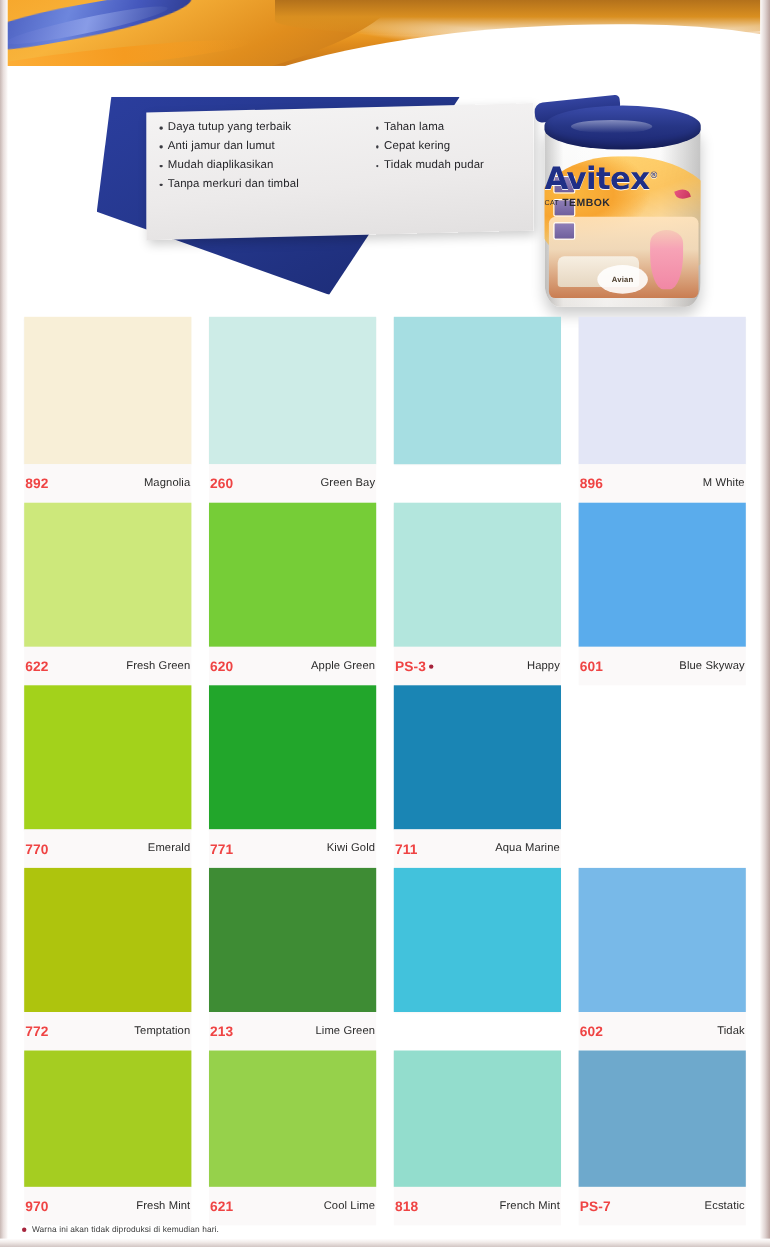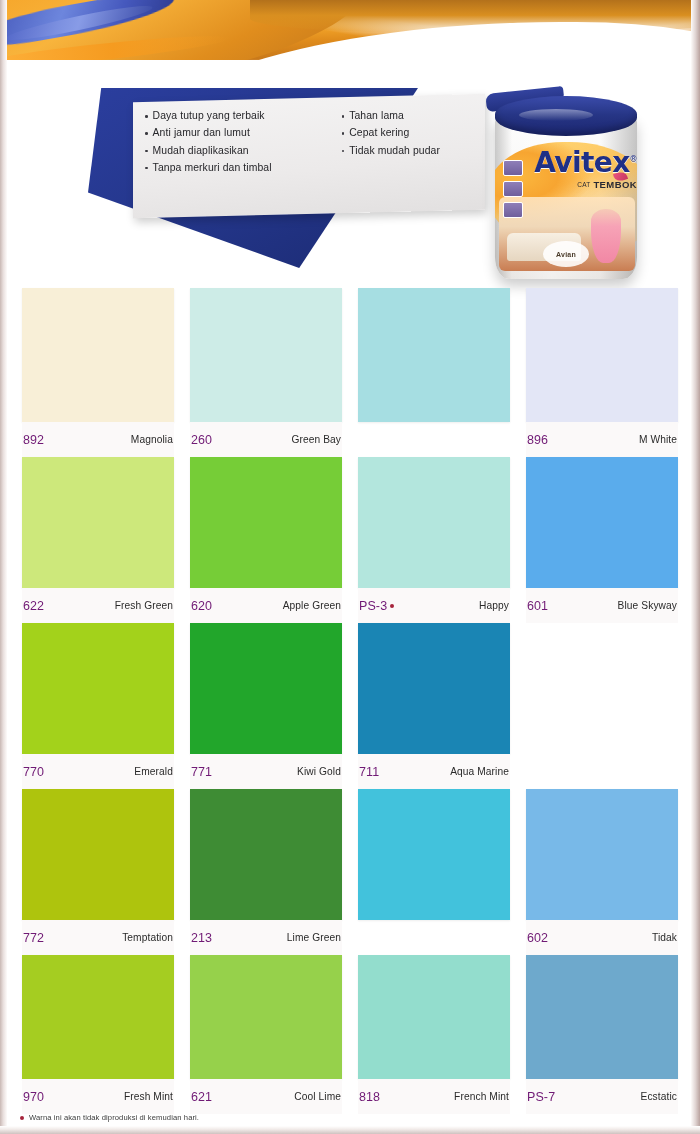--- a/index.html
+++ b/index.html
@@ -230,21 +230,21 @@
   }
   .can-art-frames i {
     display: block; width: 18px; height: 14px;
     background: linear-gradient(180deg, #8f7fb8 0%, #6f5f9c 100%);
     border: 1.5px solid #fff;
     border-radius: 2px;
   }
   .can-brand {
     position: absolute;
     left: 0; right: 0; top: 30px;
-    text-align: right;
+    text-align: left;
   }
   .can-brand-name {
     font-size: 28px;
     font-weight: bold;
     color: #1f2f86;
     letter-spacing: -.6px;
     font-family: "DejaVu Sans", sans-serif;
     text-shadow: 0 1px 0 rgba(255,255,255,.9);
     position: relative;
     display: inline-block;
@@ -312,22 +312,22 @@
   .label {
     height: 35px;
     display: flex;
     align-items: center;
     justify-content: space-between;
     padding: 0 1px;
     background: #fbf9f9;
   }
   .code {
     font-size: 12.5px;
-    font-weight: normal;
-    color: #701a75;
+    font-weight: bold;
+    color: #ef4444;
     letter-spacing: .1px;
     white-space: nowrap;
     display: flex;
     align-items: center;
     gap: 3px;
   }
   .code .mark {
     width: 4px; height: 4px;
     background: #a6243c;
     border-radius: 50%;

